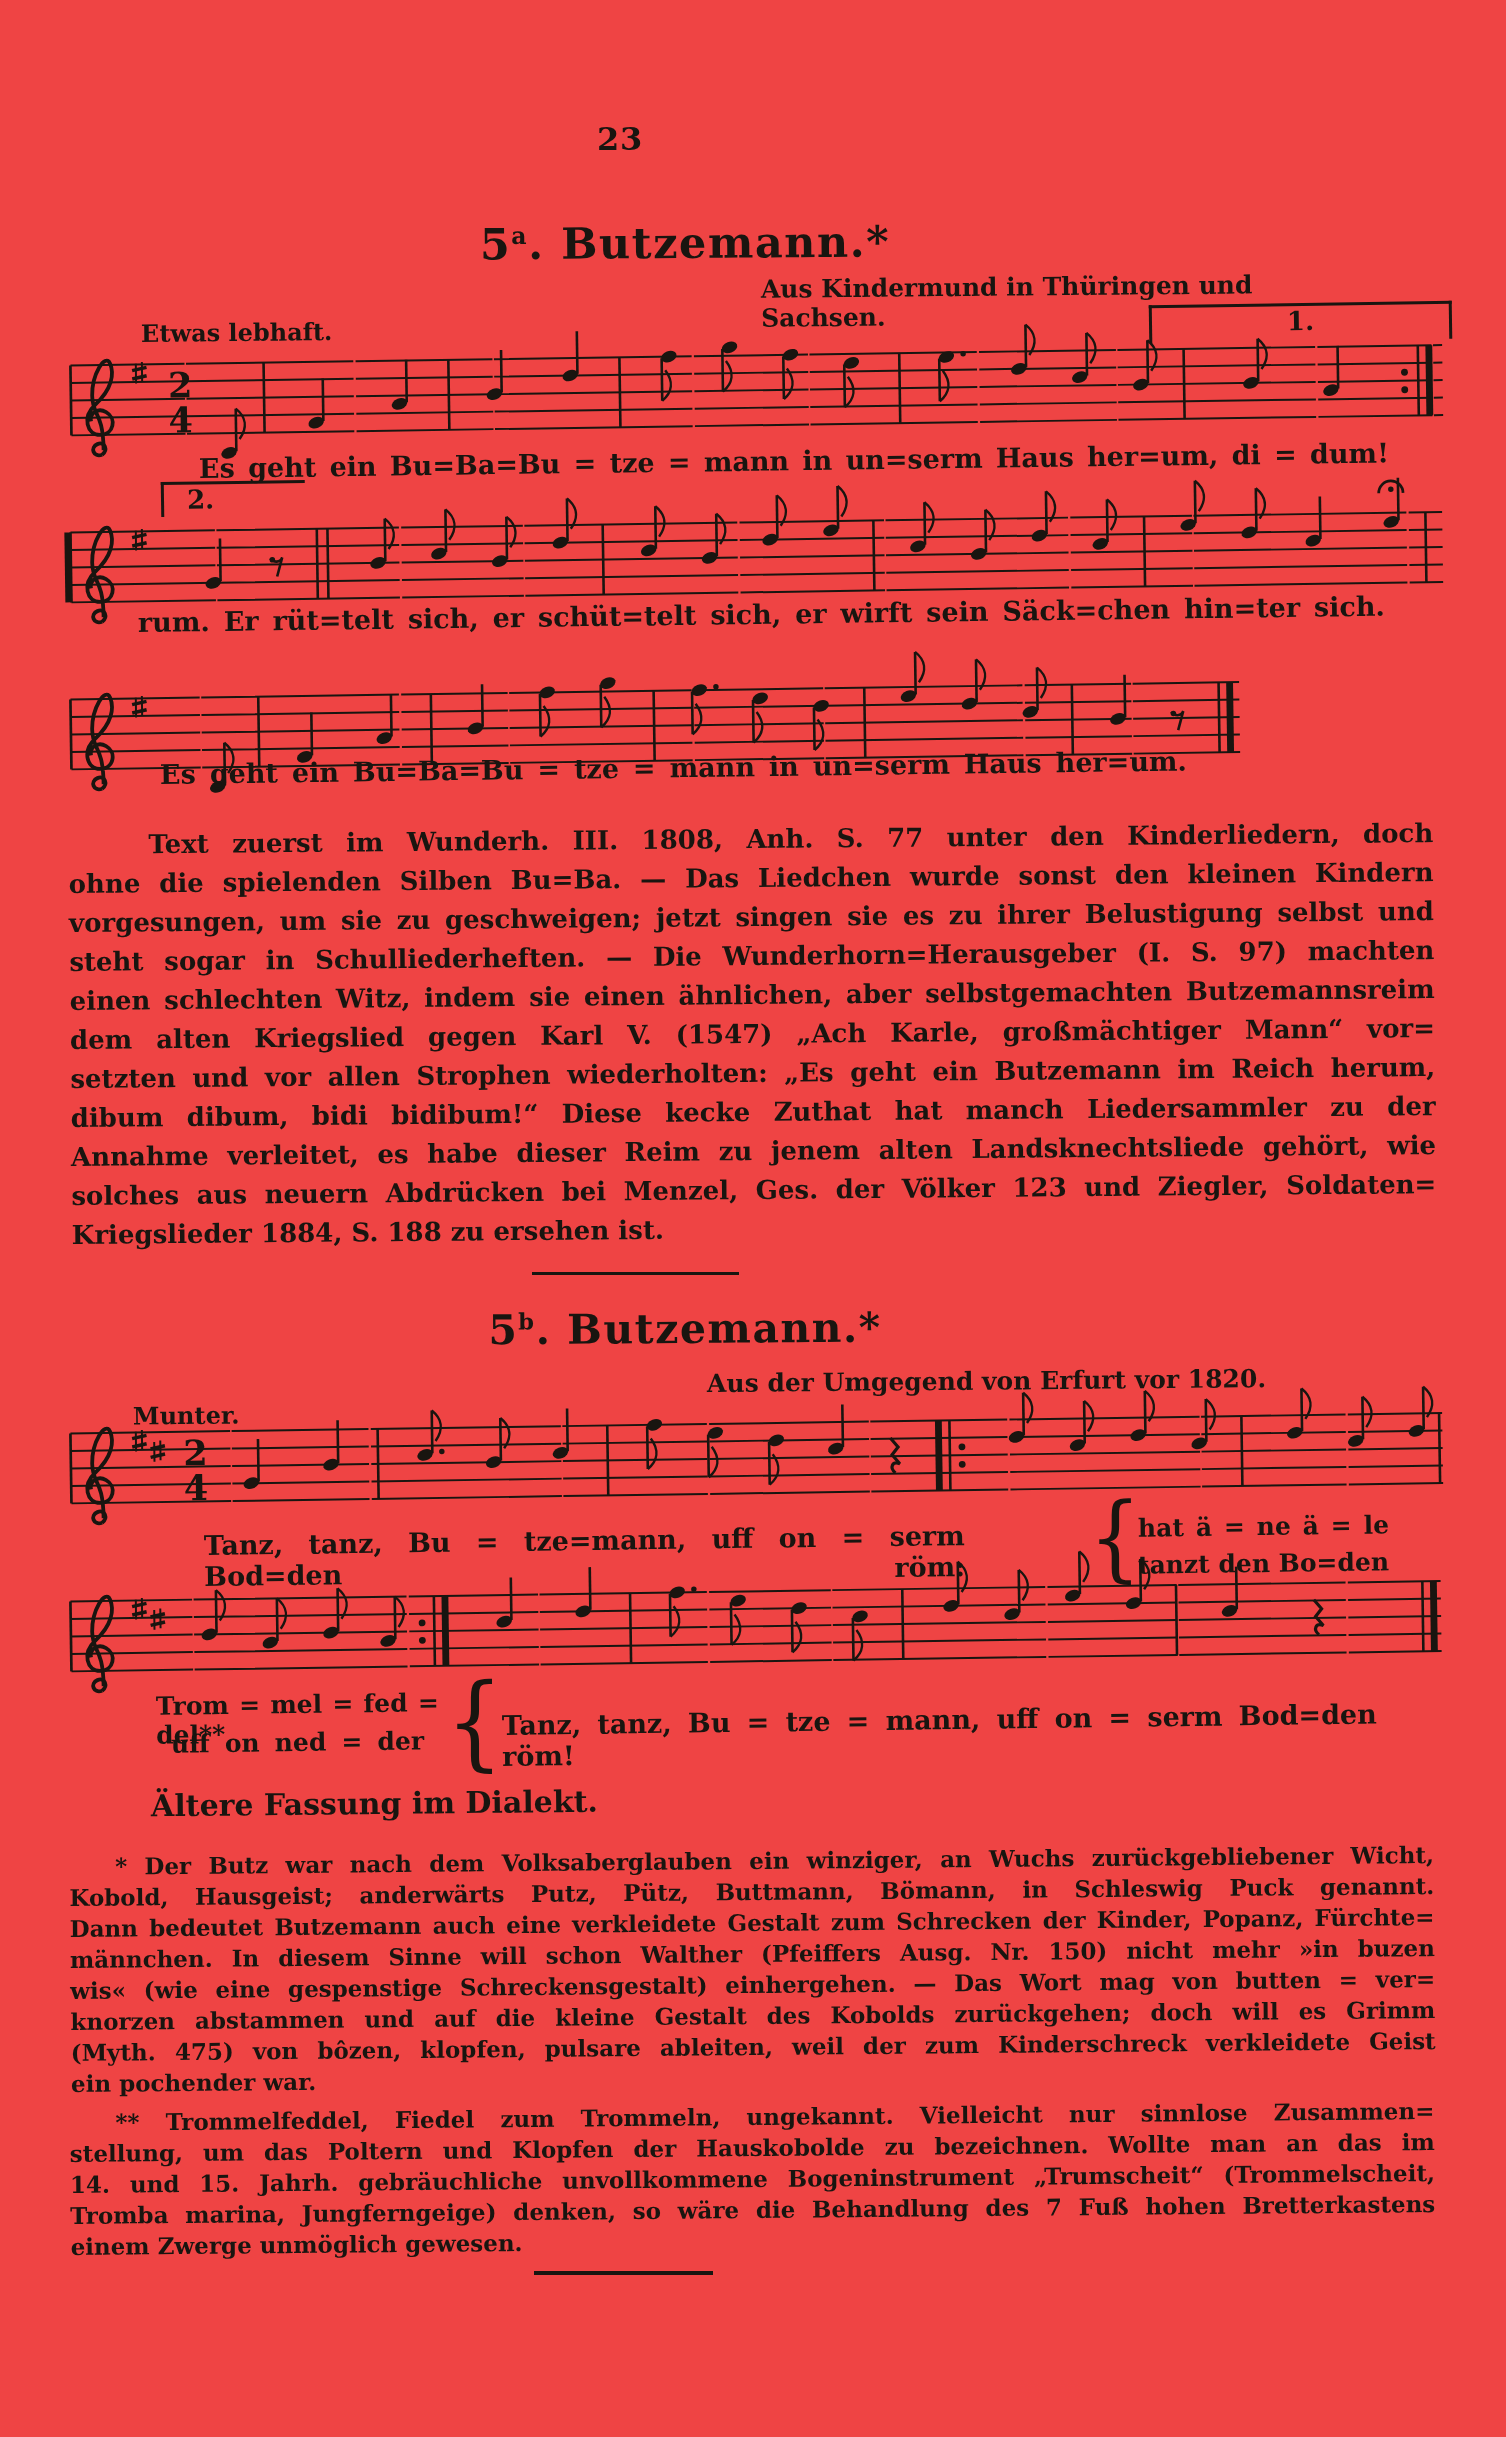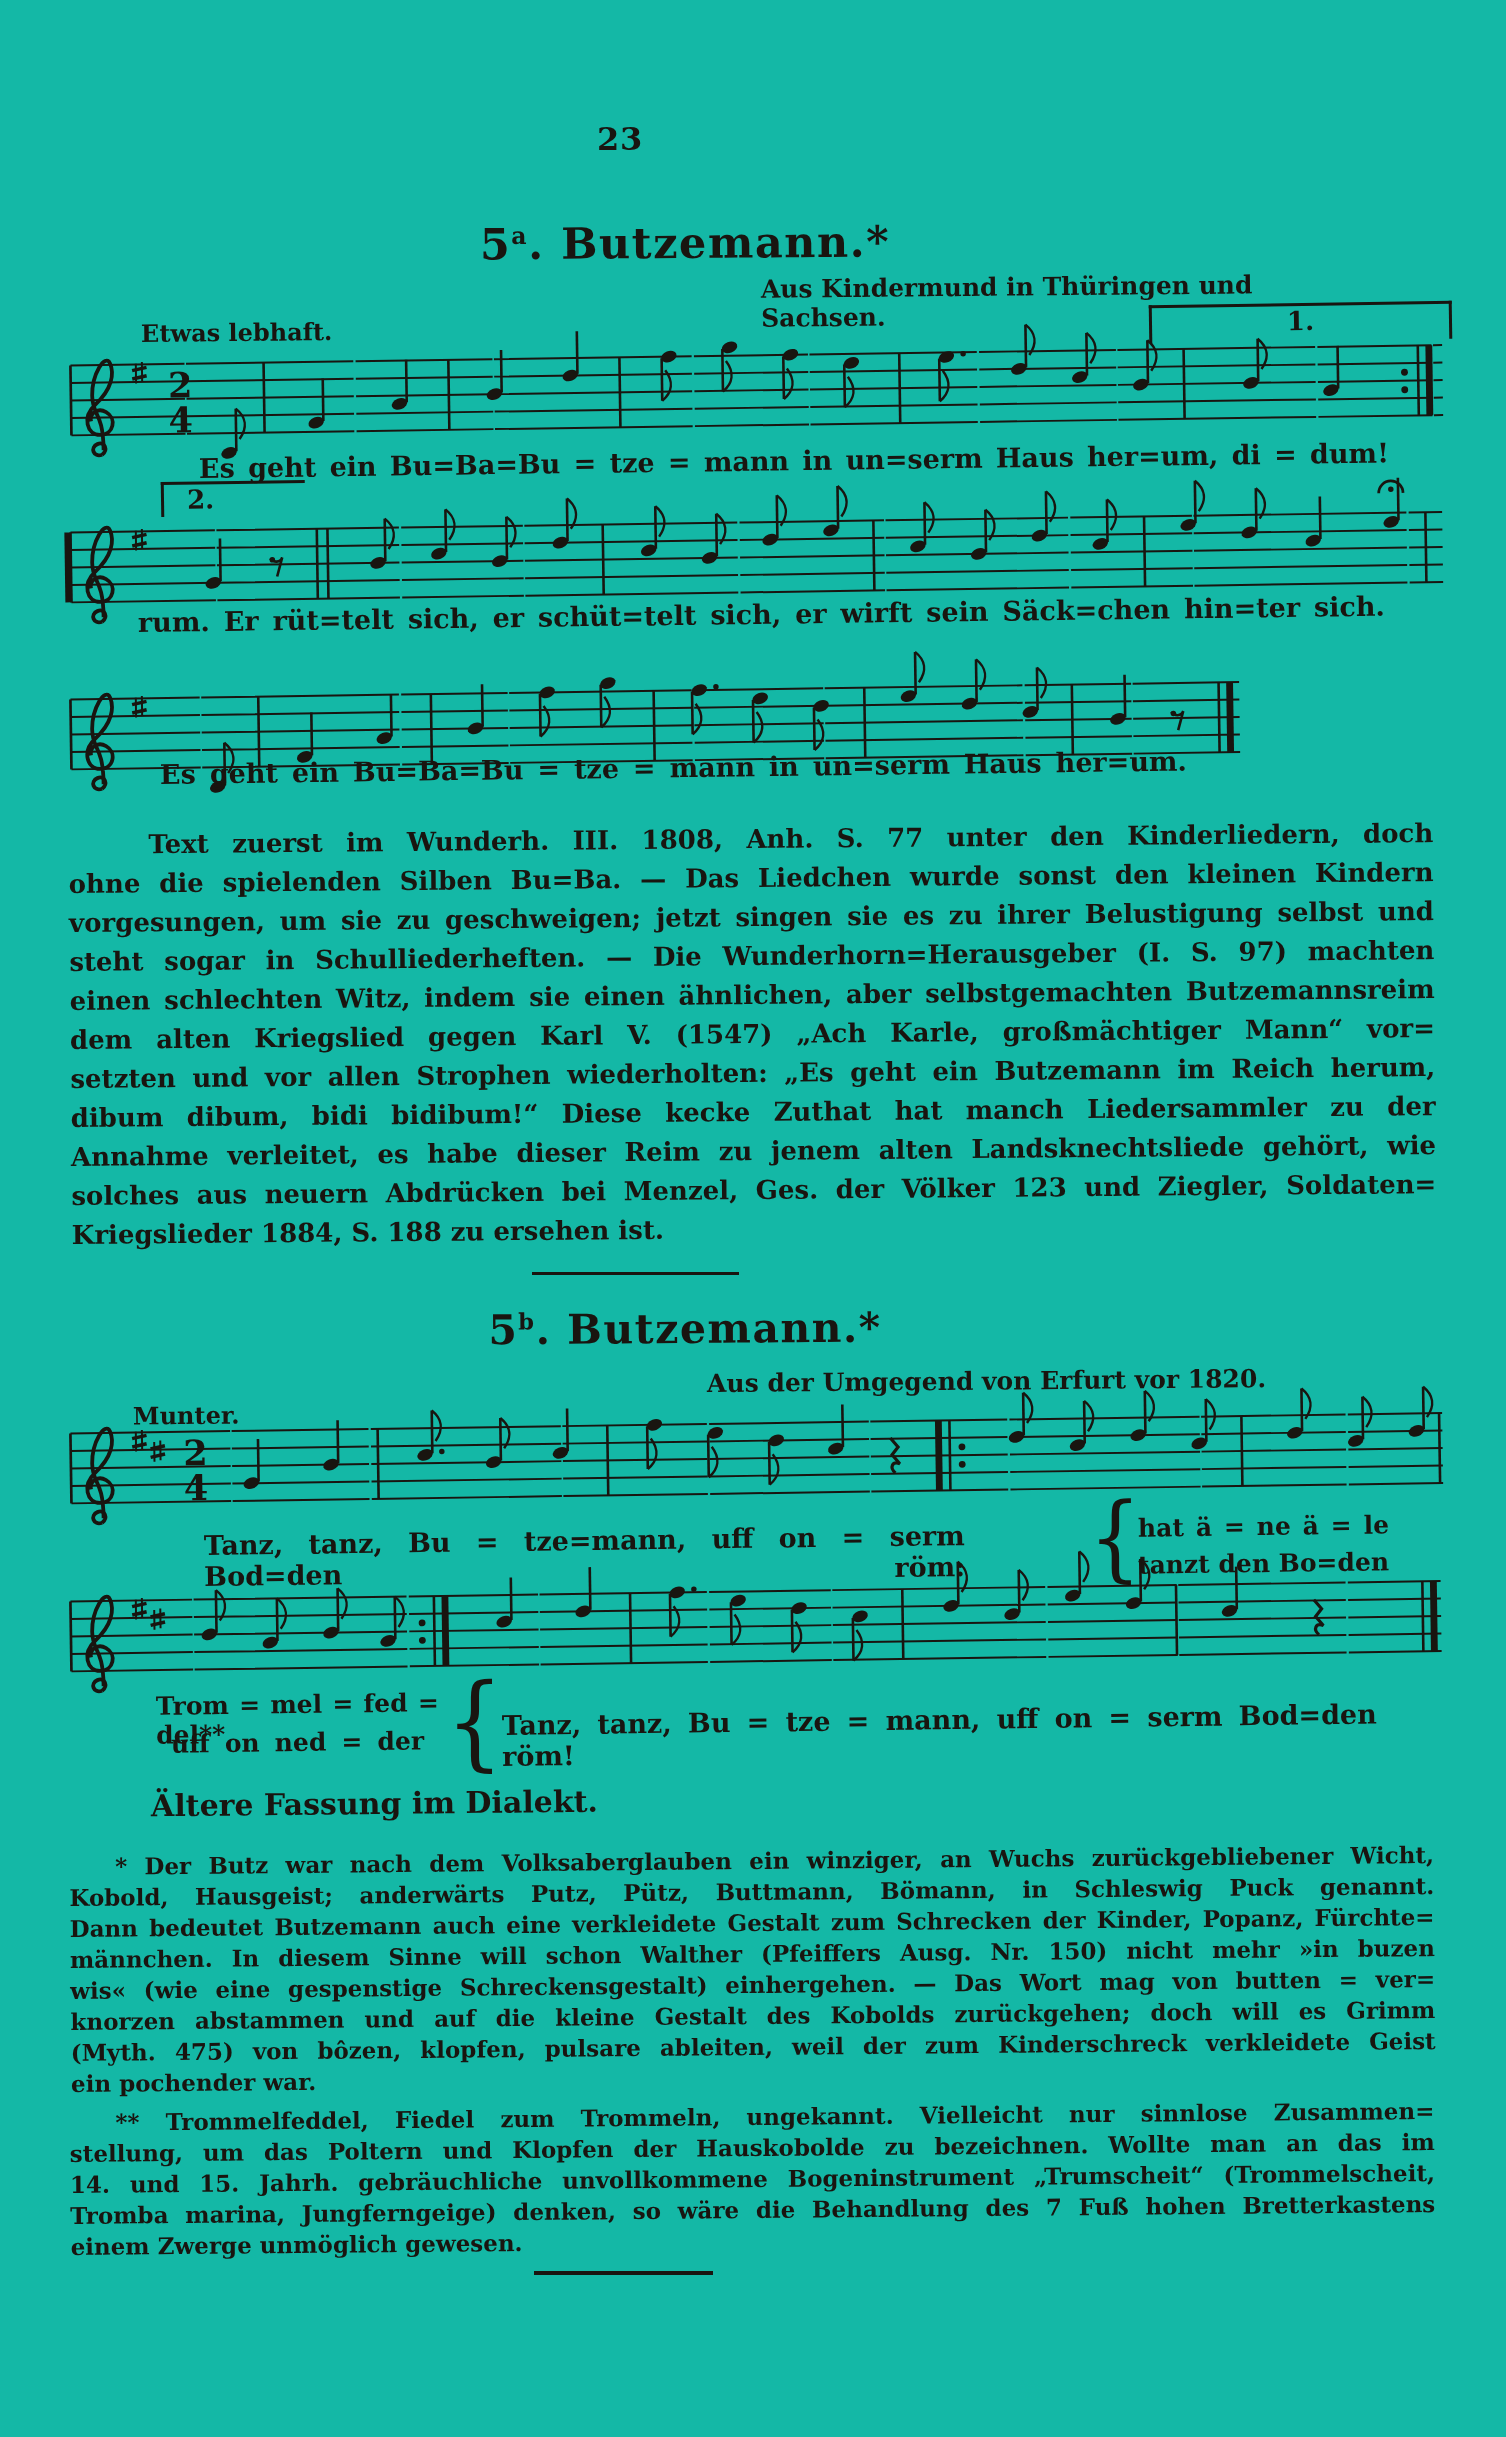--- a/index.html
+++ b/index.html
@@ -1,17 +1,17 @@
 <!DOCTYPE html>
 <html style="font-size:12px"><head>
 <meta charset="utf-8">
 <style>
   html,body{margin:0;padding:0;background:#ffffff;}
   .page{
-    position:relative; width:1506px; height:2438px; background:#14b8a6;
+    position:relative; width:1506px; height:2438px; background:#ef4444;
     font-family:"DejaVu Serif","Liberation Serif",serif; color:#191510; overflow:hidden;
   }
   .abs{position:absolute;}
   .pageno{font-size:32px; font-weight:bold; text-align:center; letter-spacing:0.8px;}
   .songtitle{font-size:43px; font-weight:bold; text-align:center; letter-spacing:1.5px; transform:rotate(-0.4deg);}
   .songtitle sup{font-size:0.55em;}
   .subtitle{font-size:25px; font-weight:bold; transform:rotate(-0.5deg);}
   .tempo{font-size:24px; font-weight:bold; transform:rotate(-0.6deg);}
   .lyr{font-size:27px; font-weight:bold; white-space:normal; text-align:justify; text-align-last:justify; transform:rotate(-0.75deg); transform-origin:left center;}
   .stack{font-size:25px; font-weight:bold; text-align:justify; text-align-last:justify; transform:rotate(-0.75deg);}

